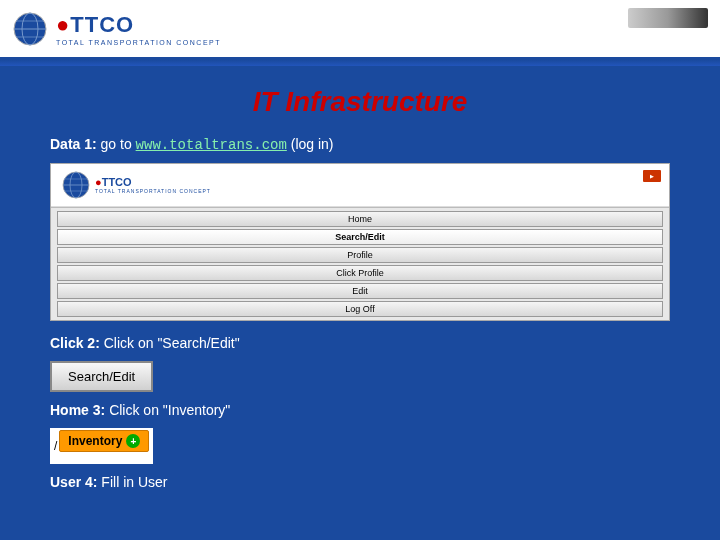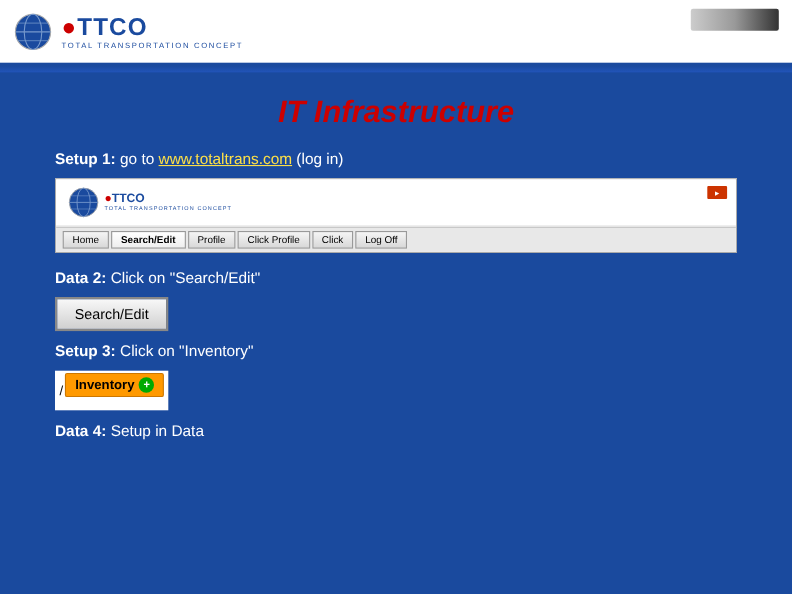--- a/index.html
+++ b/index.html
@@ -88,22 +88,23 @@
     }
 
     .step-text {
       color: #ffffff;
       font-size: 14px;
       margin-bottom: 10px;
       font-weight: normal;
     }
 
     .step-text a {
-      color: #fde047;
+      color: #86efac;
       text-decoration: underline;
+      font-family: Liberation Mono, monospace;
     }
 
     
     .website-screenshot {
       background: #ffffff;
       border: 1px solid #aaaaaa;
       margin-bottom: 14px;
       padding: 0;
       overflow: hidden;
     }
@@ -137,20 +138,21 @@
       text-transform: uppercase;
     }
 
     .site-nav {
       background: #e8e8e8;
       display: flex;
       border-top: 1px solid #bbbbbb;
       padding: 3px 6px;
       gap: 2px;
       justify-content: flex-start;
+      flex-direction: column;
     }
 
     .nav-btn {
       background: linear-gradient(180deg, #f5f5f5, #d8d8d8);
       border: 1px solid #999999;
       padding: 2px 8px;
       font-size: 9px;
       color: #000000;
       cursor: pointer;
       font-family: Arial, sans-serif;
@@ -262,21 +264,21 @@
 
 <div class="separator"></div>
 
 <div class="main-content">
 
   
   <div class="page-title">IT Infrastructure</div>
 
   
   <div class="step-text">
-    <strong>Setup 1:</strong>
+    <strong>Data 1:</strong>
     <span> go to <a href="#">www.totaltrans.com</a>  (log in)</span>
   </div>
 
   
   <div class="website-screenshot">
     <div class="site-header">
 
       <svg class="site-logo-globe" viewBox="0 0 30 30" xmlns="http://www.w3.org/2000/svg">
         <circle cx="15" cy="15" r="13" fill="#1a4a9e" stroke="#aaaaaa" stroke-width="0.8"></circle>
         <ellipse cx="15" cy="15" rx="6" ry="13" fill="none" stroke="#7799cc" stroke-width="0.8"></ellipse>
@@ -288,50 +290,50 @@
         <div class="site-logo-text-mini"><span style="color:#cc0000;">●</span>TTCO</div>
         <div class="site-logo-subtitle-mini">TOTAL TRANSPORTATION CONCEPT</div>
       </div>
       <div class="site-corner">▶</div>
     </div>
     <div class="site-nav">
       <button class="nav-btn">Home</button>
       <button class="nav-btn active">Search/Edit</button>
       <button class="nav-btn">Profile</button>
       <button class="nav-btn">Click Profile</button>
-      <button class="nav-btn">Click</button>
+      <button class="nav-btn">Edit</button>
       <button class="nav-btn">Log Off</button>
     </div>
   </div>
 
   
   <div class="step-text">
-    <strong>Data 2:</strong>
+    <strong>Click 2:</strong>
     <span> Click on "Search/Edit"</span>
   </div>
 
   
   <div class="search-edit-screenshot">
     <button class="search-edit-btn">Search/Edit</button>
   </div>
 
   
   <div class="step-text">
-    <strong>Setup 3:</strong>
+    <strong>Home 3:</strong>
     <span> Click on "Inventory"</span>
   </div>
 
   
   <div class="inventory-wrapper">
     <span class="slash-prefix">/</span>
     <div class="inventory-item">
       <span class="inventory-label">Inventory</span>
       <div class="inventory-icon">+</div>
     </div>
   </div>
 
   
   <div class="step-text">
-    <strong>Data 4:</strong>
-    <span> Setup in Data</span>
+    <strong>User 4:</strong>
+    <span> Fill in User</span>
   </div>
 
 </div>
 
 </body></html>

